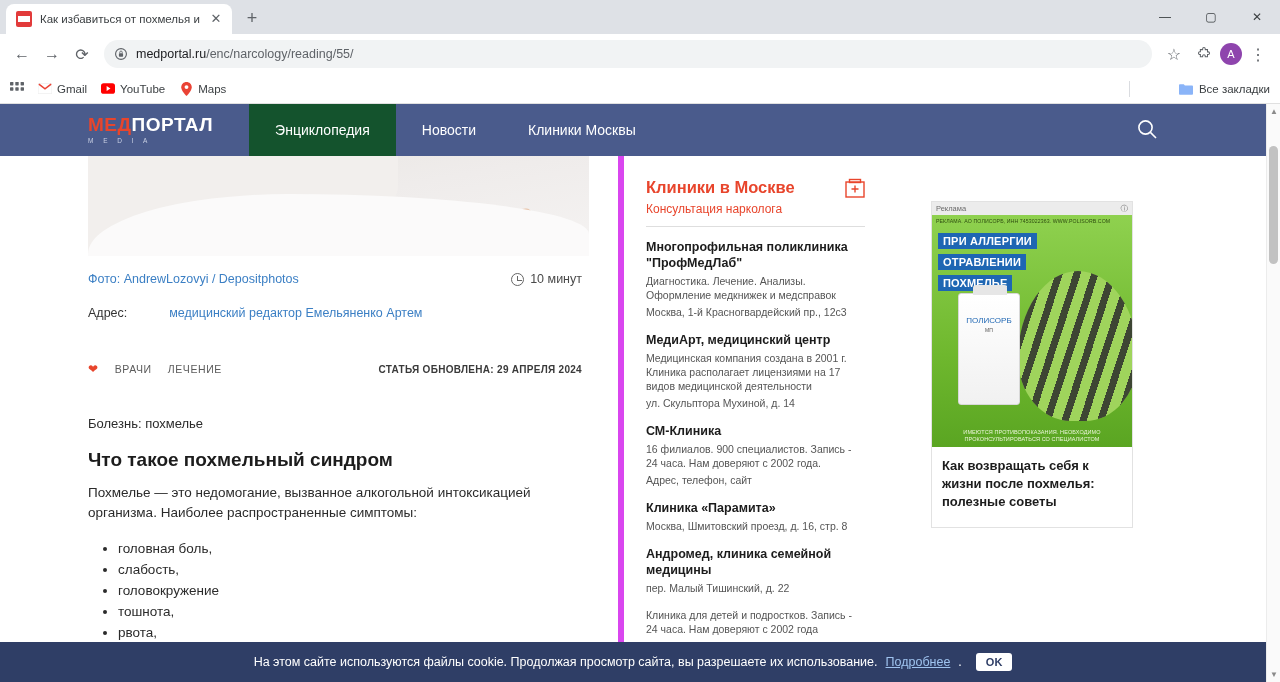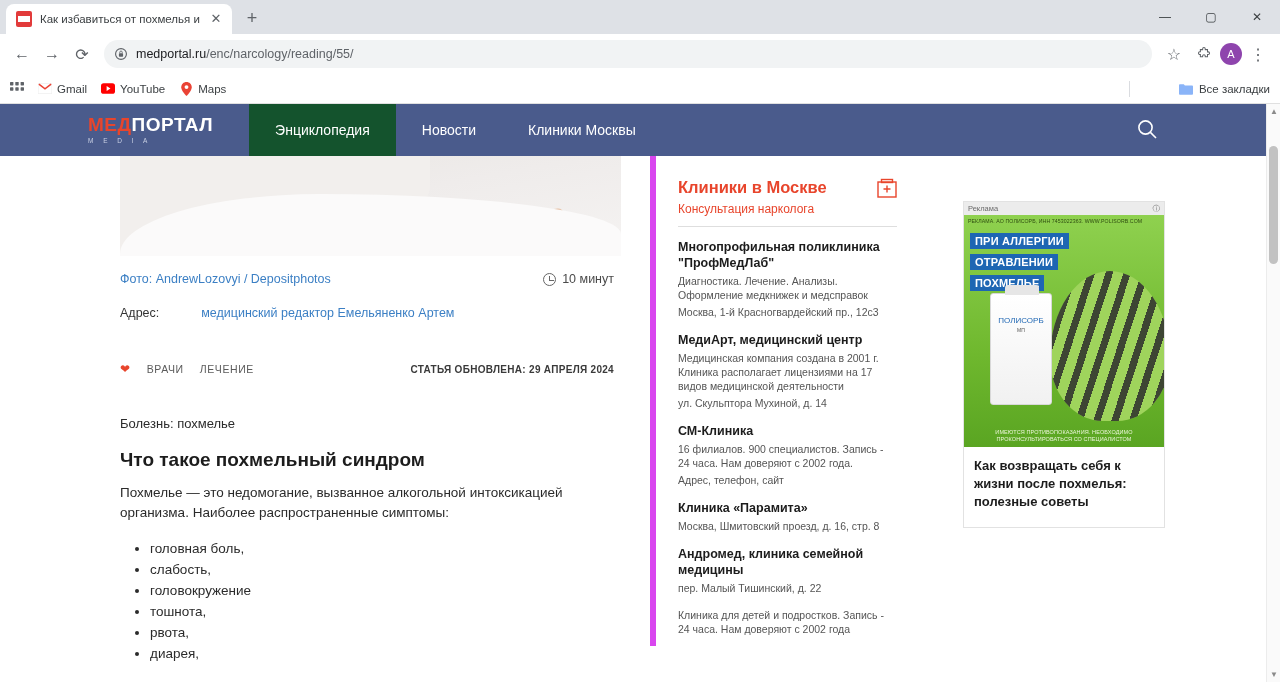--- a/index.html
+++ b/index.html
@@ -192,21 +192,21 @@
   }
 
   .page-body {
     display: flex;
     padding: 0 0 0 0;
     position: relative;
     height: 518px;
     background: #fff;
   }
   .gutter-l { width: 88px; flex: none; }
-  .article { width: 530px; flex: none; padding-right: 20px; margin-left: 32px; }
+  .article { width: 530px; flex: none; padding-right: 20px; }
   .article-img {
     width: 501px; height: 100px;
     background: linear-gradient(170deg,#e9e6e2 0%, #efeceb 45%, #f5f3f2 100%);
     position: relative;
     overflow: hidden;
     margin-top: 0;
   }
   .img-arm {
     position: absolute; right: 55px; bottom: 6px;
     width: 120px; height: 34px;
@@ -615,15 +615,21 @@
         </div>
       </div>
     </div>
 
     <div class="scrollbar">
       <div class="scroll-up">▲</div>
       <div class="scroll-thumb"></div>
       <div class="scroll-down">▼</div>
     </div>
 
+    <div class="cookiebar">
+      <span>На этом сайте используются файлы cookie. Продолжая просмотр сайта, вы разрешаете их использование.</span>
+      <span class="cookie-link">Подробнее</span>
+      <span>.</span>
+      <span class="cookie-ok">OK</span>
+    </div>
 
   </div>
 </div>
 
 </body></html>

